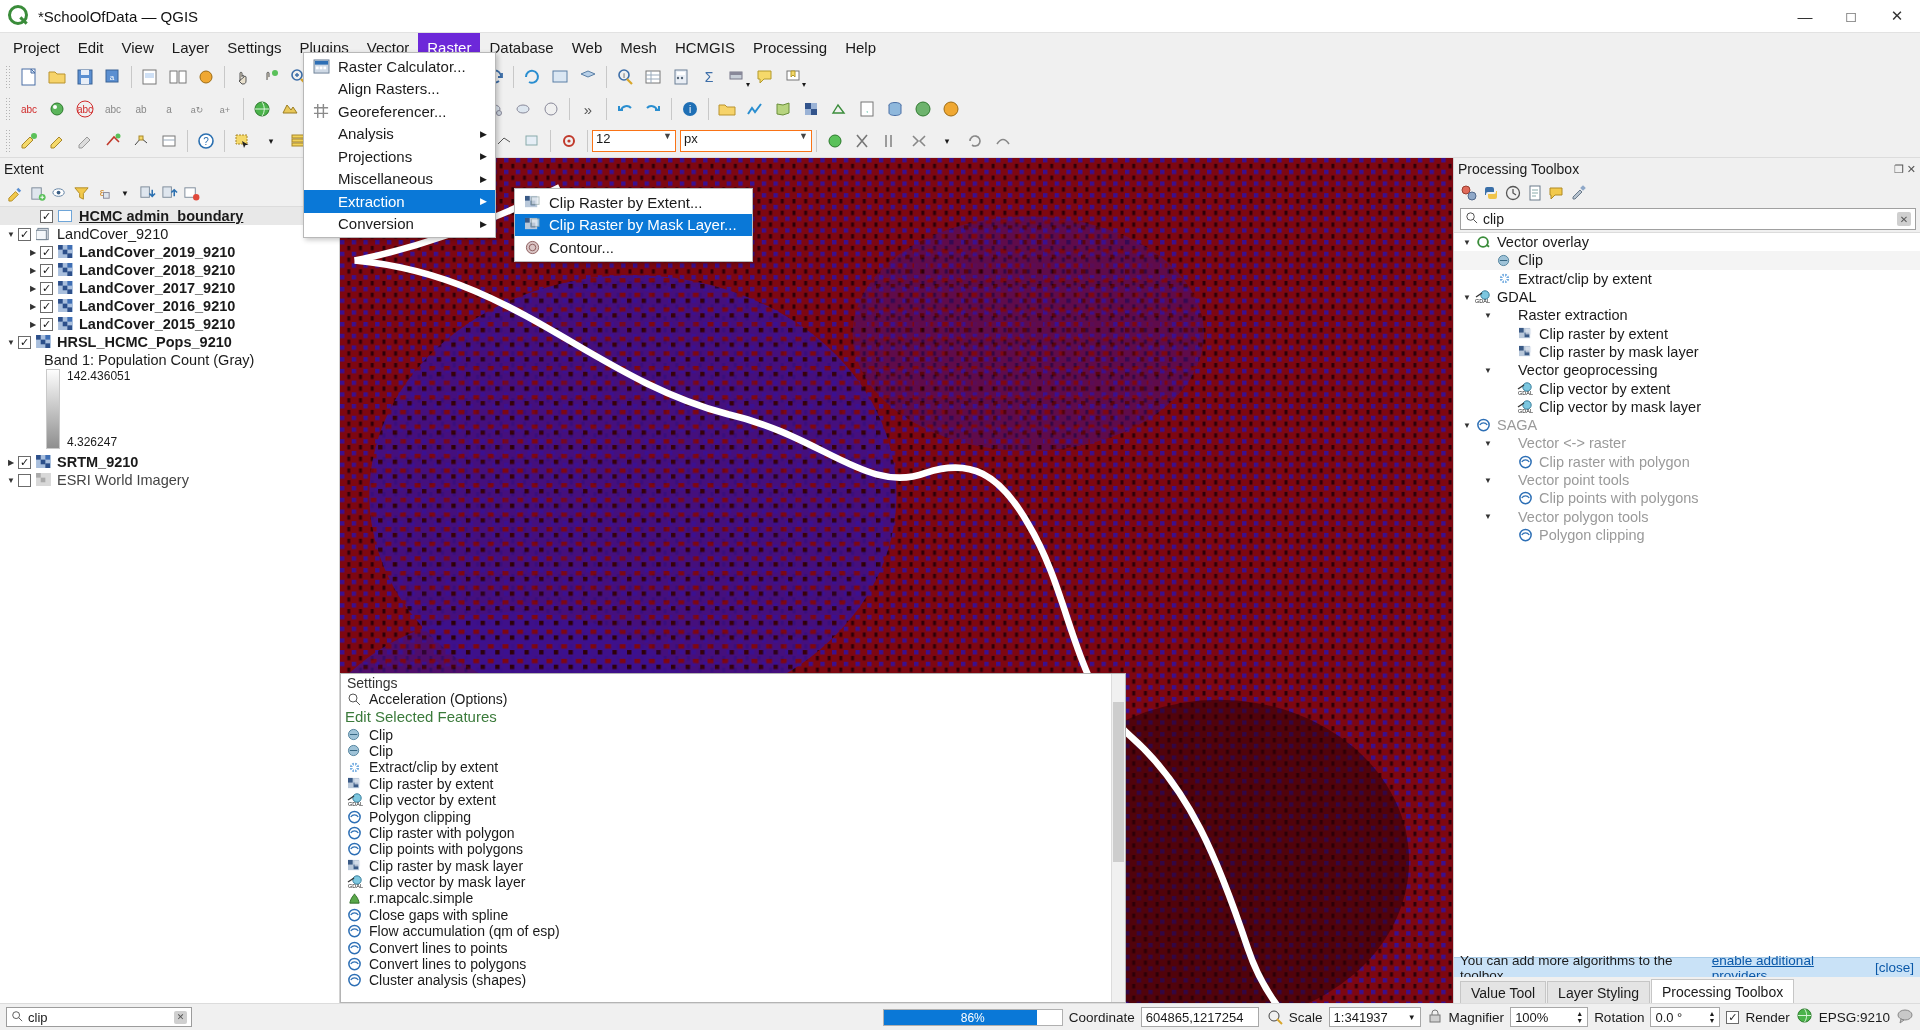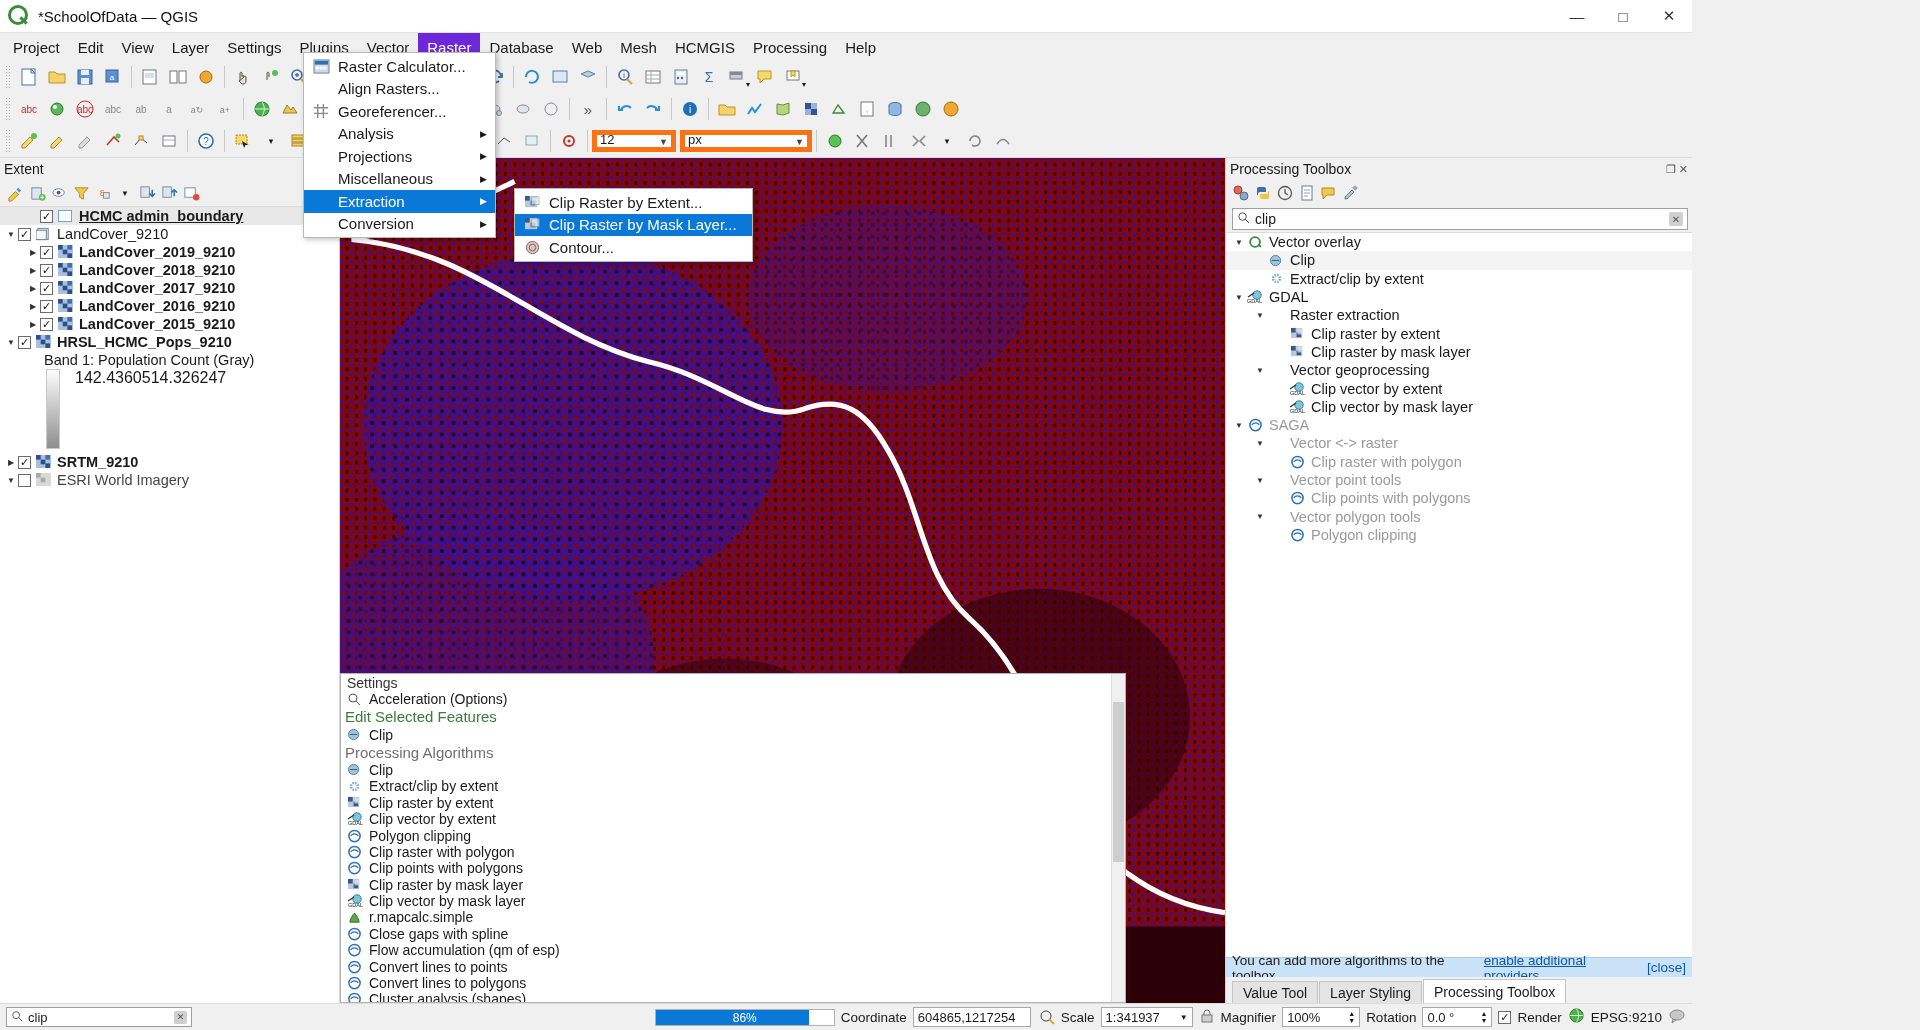--- a/index.html
+++ b/index.html
@@ -3,21 +3,21 @@
 <meta charset="utf-8">
 <style>
   * { box-sizing: border-box; margin:0; padding:0; }
   html,body { width:1920px; height:1030px; overflow:hidden; }
   body {
     font-family: "Liberation Sans", sans-serif;
     font-size: 15px;
     color: #1a1a1a;
     background: #f0f0f0;
   }
-  .app { width:1692px; height:1030px; display:flex; flex-direction:column; background:#f0f0f0; }
+  .app { width:1920px; height:1030px; display:flex; flex-direction:column; background:#f0f0f0; }
 
   
   .titlebar { height:33px; background:#ffffff; display:flex; align-items:center; border-bottom:1px solid #e2e2e2; flex:none;}
   .titlebar .logo { width:22px; height:22px; margin-left:8px; margin-right:8px; position:relative; }
   .qlogo { width:20px;height:20px;border-radius:50%;border:3px solid #3a8c3a; position:relative;}
   .qlogo:after{content:"";position:absolute;width:9px;height:3px;background:#3a8c3a;transform:rotate(45deg);right:-3px;bottom:0px;}
   .titlebar .title { font-size:15px; color:#111; }
   .winbtns { margin-left:auto; display:flex; height:33px;}
   .winbtn { width:46px; height:33px; display:flex; align-items:center; justify-content:center; font-size:15px; color:#333;}
 
@@ -25,21 +25,21 @@
   .menubar { height:28px; background:#f0f0f0; display:flex; align-items:stretch; padding-left:4px; position:relative; z-index:60; flex:none;}
   .menuitem { padding:0 9px; display:flex; align-items:center; font-size:15px; color:#1a1a1a; white-space:nowrap;}
   .menuitem.active { background:#6d28d9; color:#fff; }
 
   
   .toolbars { background:#f0f0f0; flex:none; border-bottom:1px solid #dcdcdc;}
   .trow { height:32px; display:flex; align-items:center; padding-left:2px; }
   .tbtn { width:28px; height:28px; display:flex; align-items:center; justify-content:center; position:relative; }
   .tsep { width:1px; height:22px; background:#c8c8c8; margin:0 4px; }
   .grip { width:7px; height:24px; margin:0 3px; background-image:radial-gradient(circle, #999 1px, transparent 1px); background-size:3px 3px; opacity:.7;}
-  .combo { height:22px; border:5px solid #f97316; background:#fff; display:flex; align-items:flex-end; padding:0 3px; font-size:13px; position:relative;}
+  .combo { height:22px; border:1px solid #f97316; background:#fff; display:flex; align-items:flex-start; padding:0 3px; font-size:13px; position:relative;}
   .combo .arrow{ margin-left:auto; font-size:9px; color:#444; padding-left:6px;}
 
   
   .main { flex:1; display:flex; min-height:0; position:relative; }
 
   
   .leftpanel { width:340px; background:#f0f0f0; display:flex; flex-direction:column; border-right:1px solid #d2d2d2;}
   .panelhdr { height:22px; display:flex; align-items:center; padding:0 4px; font-size:14px; color:#1a1a1a;}
   .panelhdr .ctl { margin-left:auto; display:flex; gap:3px; color:#555; font-size:11px;}
   .ptoolbar { height:26px; display:flex; align-items:center; gap:2px; padding:0 5px;}
@@ -831,21 +831,21 @@
                 <rect x="10" y="9" width="5" height="5" fill="#2c4f8a"></rect>
               </svg></span>
             <span class="ltxt b">HRSL_HCMC_Pops_9210</span>
           </div>
           <div class="lrow">
             <span style="width:42px"></span>
             <span class="ltxt">Band 1: Population Count (Gray)</span>
           </div>
           <div style="display: flex; align-items: flex-start; padding-left: 46px; height: 84px;">
             <div style="width:14px;height:80px;background:linear-gradient(#fdfdfd,#8e8e8e);border:1px solid #c9c9c9;"></div>
-            <div style="display:flex;flex-direction:row;justify-content:space-between;height:80px;margin-left:15px;font-size:16px;">
+            <div style="display:flex;flex-direction:column;justify-content:space-between;height:80px;margin-left:7px;font-size:12px;">
               <span>142.436051</span>
               <span>4.326247</span>
             </div>
           </div>
           <div class="lrow">
             <span style="width:2px"></span>
             <span class="exp">▶</span>
             <span class="cbx">✓</span>
             <span class="licon"><svg width="15" height="13" viewBox="0 0 16 14">
                 <rect x="0" y="0" width="16" height="14" fill="#a9bfdd"></rect>
@@ -914,21 +914,20 @@
             <div class="prow">
               <span class="pic">
                 <svg width="15" height="13" viewBox="0 0 16 14">
                   <circle cx="7" cy="7" r="5.5" fill="#9fc3d8" stroke="#4e7f9b"></circle>
                   <path d="M3 7h8" stroke="#2e5f7b"></path>
                 </svg>
               </span>
               <span>Clip</span>
             </div>
           </div>
-        <div class="hdrline gray">Processing Algorithms</div>
         <div id="algoitems">
             <div class="prow">
               <span class="pic">
                 <svg width="15" height="13" viewBox="0 0 16 14">
                   <circle cx="7" cy="7" r="5.5" fill="#9fc3d8" stroke="#4e7f9b"></circle>
                   <path d="M3 7h8" stroke="#2e5f7b"></path>
                 </svg>
               </span>
               <span>Clip</span>
             </div>

